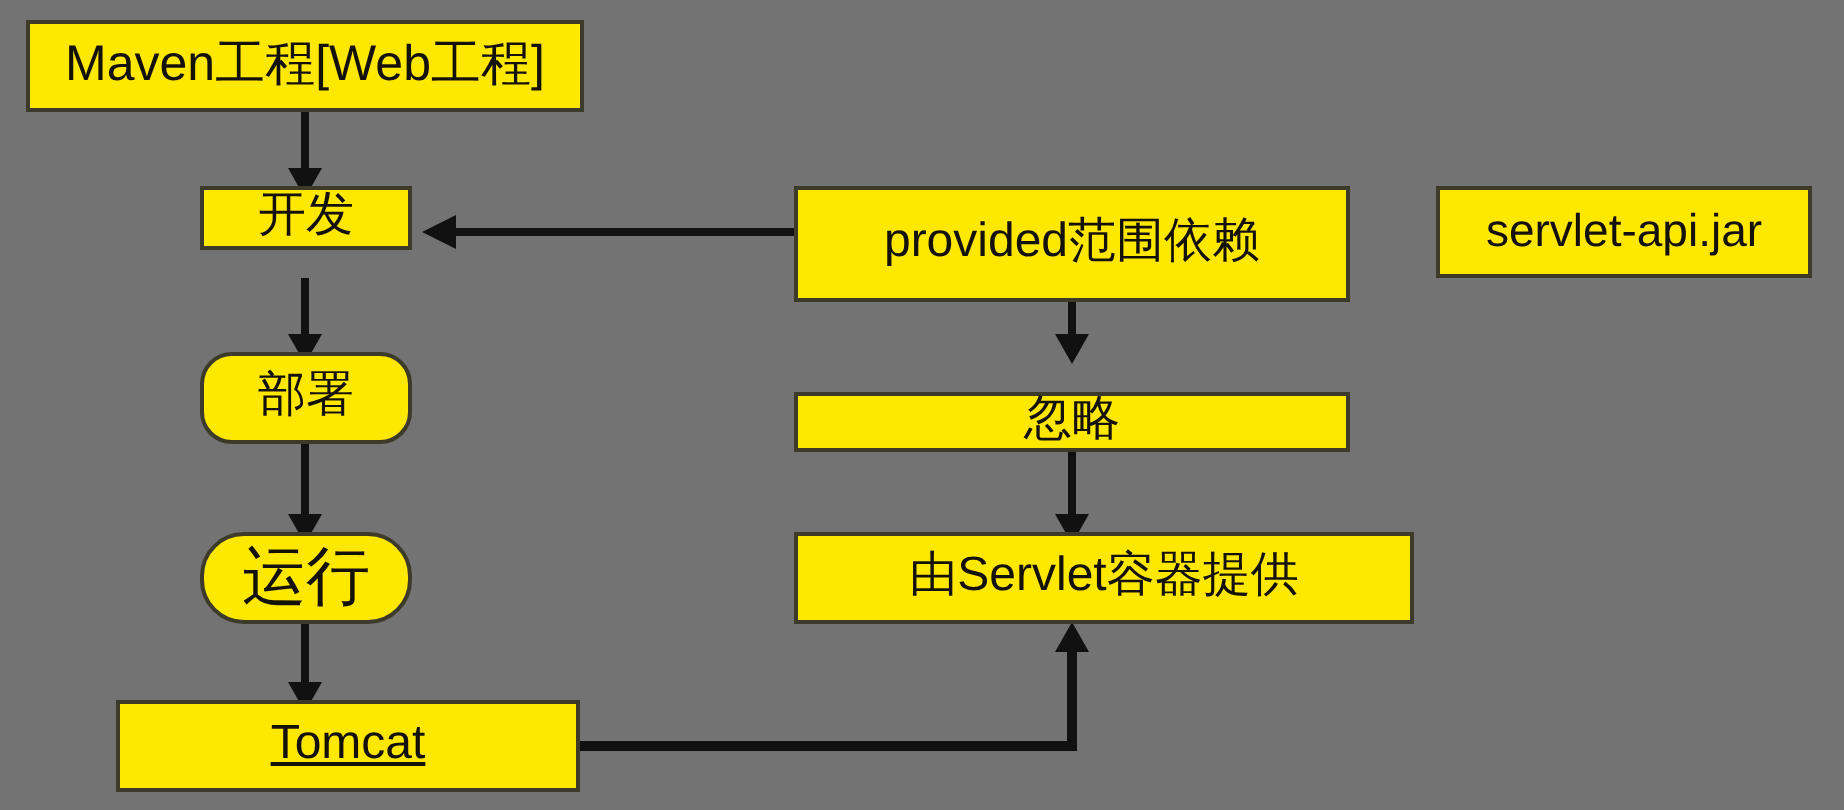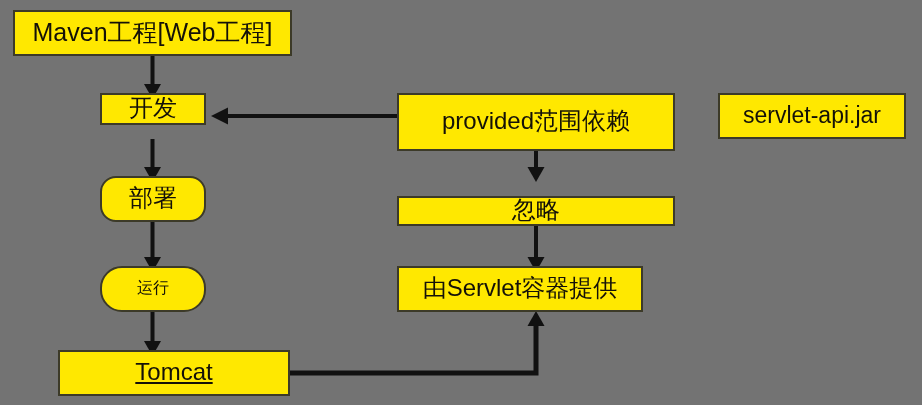--- a/index.html
+++ b/index.html
@@ -39,25 +39,25 @@
   }
   .node .label {
     display: block;
     transform: translateY(-1px);
   }
 
   
   #node-maven      { left: 13px;  top: 10px;  width: 279px; height: 46px; font-size: 25px; }
   #node-dev        { left: 100px; top: 93px;  width: 106px; height: 32px; font-size: 24px; }
   #node-deploy     { left: 100px; top: 176px; width: 106px; height: 46px; font-size: 24px; border-radius: 16px; }
-  #node-run        { left: 100px; top: 266px; width: 106px; height: 46px; font-size: 16px; border-radius: 22px; }
+  #node-run        { left: 100px; top: 266px; width: 106px; height: 46px; font-size: 32px; border-radius: 22px; }
   #node-tomcat     { left: 58px;  top: 350px; width: 232px; height: 46px; font-size: 24px; text-decoration: underline; }
   #node-provided   { left: 397px; top: 93px;  width: 278px; height: 58px; font-size: 24px; }
   #node-ignore     { left: 397px; top: 176px; width: 278px; height: 30px; font-size: 24px; margin-top: 20px; }
-  #node-container  { left: 397px; top: 266px; width: 246px; height: 46px; font-size: 24px; }
+  #node-container  { left: 397px; top: 266px; width: 310px; height: 46px; font-size: 24px; }
   #node-jar        { left: 718px; top: 93px;  width: 188px; height: 46px; font-size: 23px; align-items: center; }
 </style>
 </head>
 <body>
 
 <div id="canvas">
 
   <svg class="svg-layer" viewBox="0 0 922 405" xmlns="http://www.w3.org/2000/svg">
     <defs>
       <marker id="arrow-down" markerWidth="12" markerHeight="12" refX="1.2" refY="4" orient="auto" markerUnits="strokeWidth">

